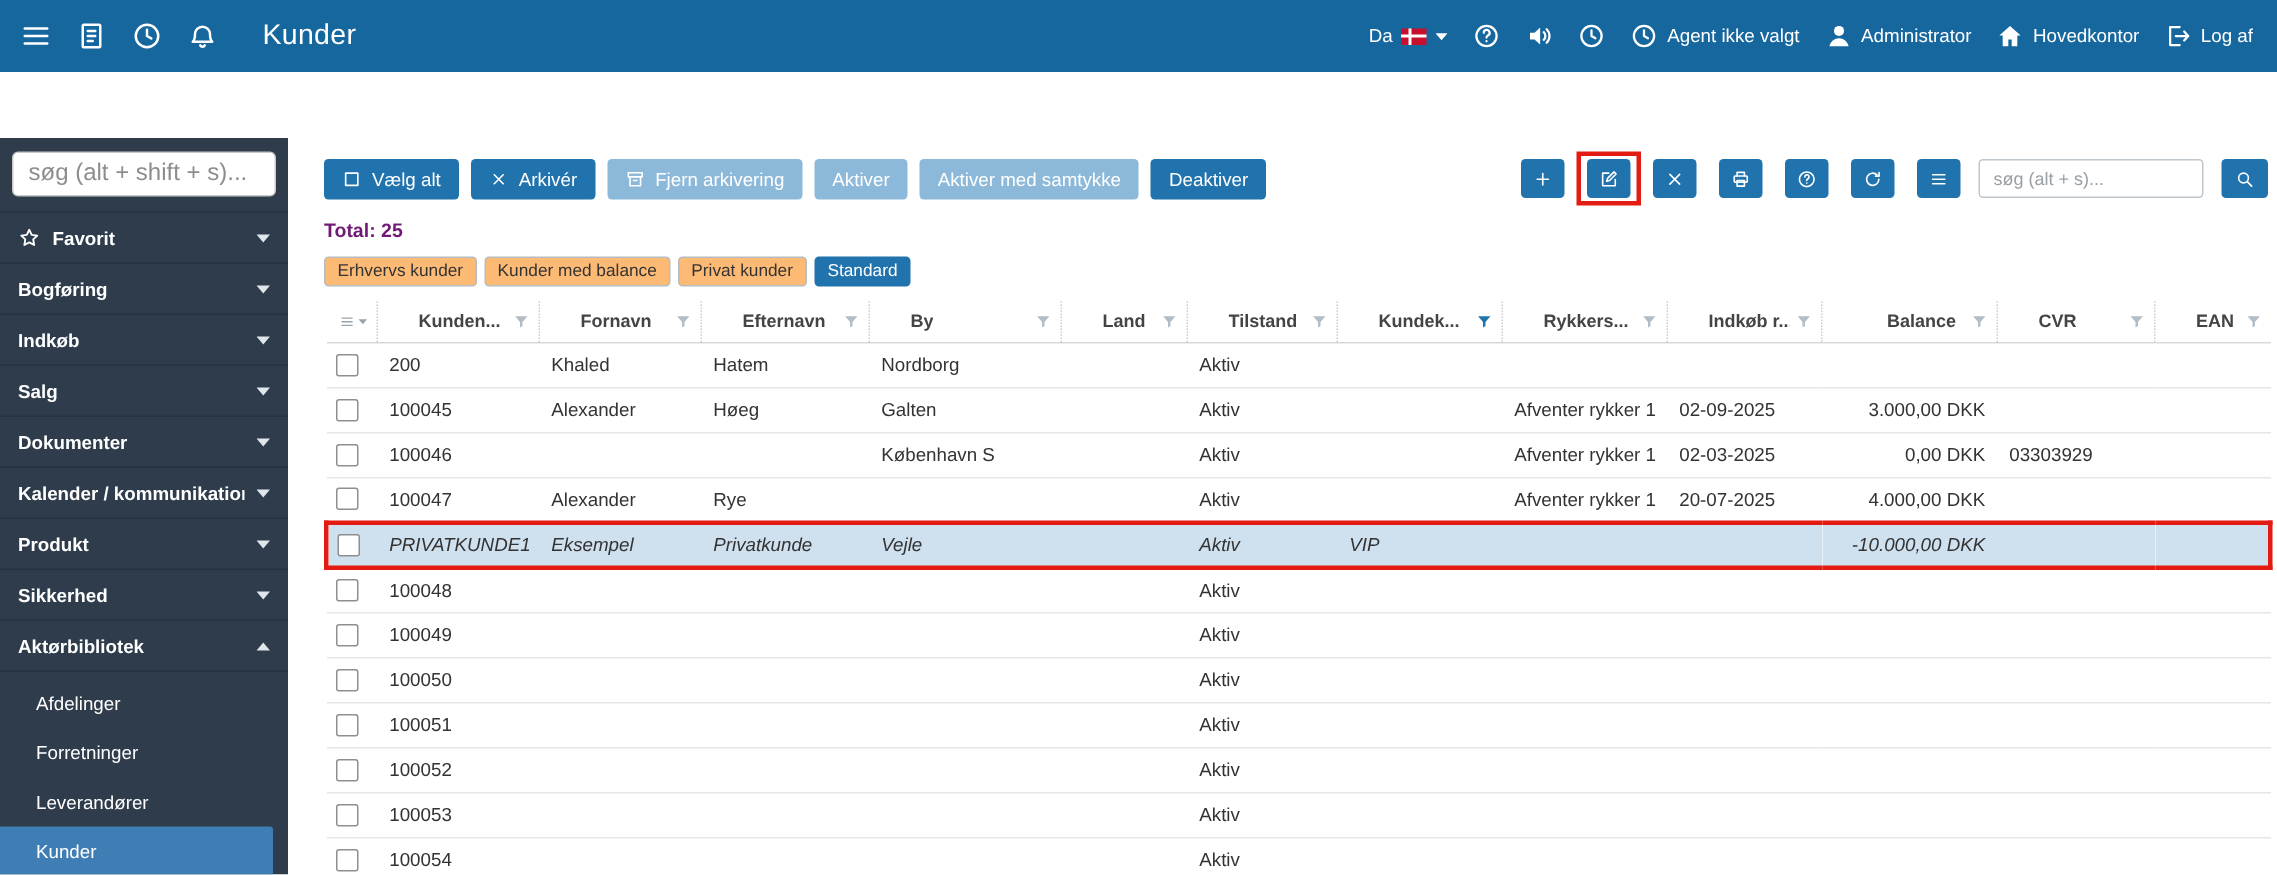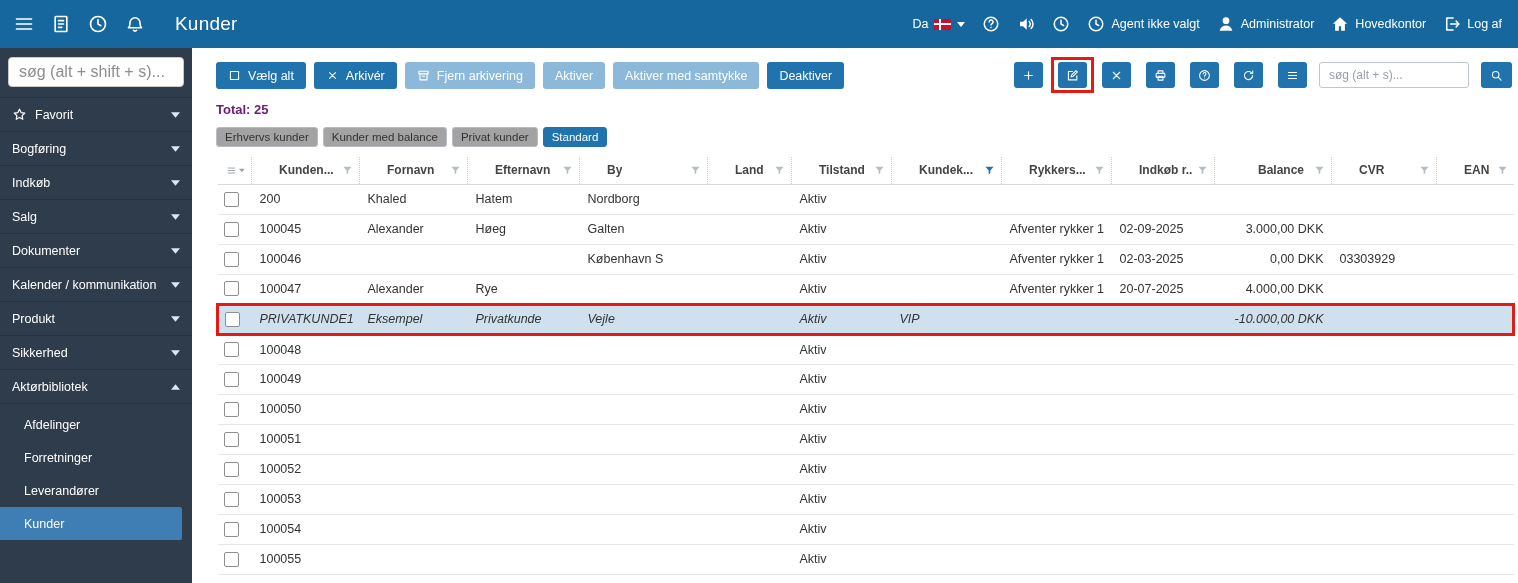--- a/index.html
+++ b/index.html
@@ -5,21 +5,21 @@
   * { margin:0; padding:0; box-sizing:border-box; }
   :root{
     --topbar:#17679f; --sidebar:#2e3c4b; --accent:#2173ad; --accent-disabled:#8cb9d9;
     --selected-row:#cfe0ef; --annotation:#e41b13;
   }
   html,body { width:1518px; height:583px; overflow:hidden; }
   body { font-family:"Liberation Sans", sans-serif; font-size:13px; color:#333; background:#fff; }
   svg { display:block; width:100%; height:100%; }
   button { font-family:inherit; }
 
-  .app { width:100%; height:100%; display:flex; flex-direction:column; }
+  .app { width:100%; height:100%; display:flex; flex-direction:column;gap:44px; }
 
   
   .topbar { flex:0 0 48px; background:var(--topbar); color:#fff; display:flex; align-items:center; padding:0 16px 0 14px; }
   .tb-left { display:flex; align-items:center; gap:17px; }
   .tb-icon { width:20px; height:20px; color:#fff; cursor:pointer; flex:none; }
   .tb-title { font-size:19px; font-weight:400; margin-left:30px; letter-spacing:.2px; white-space:nowrap; }
   .tb-right { margin-left:auto; display:flex; align-items:center; gap:17px; font-size:12.5px; }
   .tb-item { display:flex; align-items:center; gap:6px; cursor:pointer; white-space:nowrap; }
   .tb-item .tb-icon, .tb-right > .tb-icon { width:18px; height:18px; }
   .flag { width:17px; height:11px; background:#c8102e; position:relative; flex:none; }
@@ -27,21 +27,21 @@
   .flag::after { content:""; position:absolute; top:0; bottom:0; left:5px; width:2px; background:#fff; }
   .caret { width:8px; height:5px; color:#fff; flex:none; }
 
   
   .body { flex:1; display:flex; min-height:0; }
 
   
   .sidebar { flex:0 0 192px; background:var(--sidebar); color:#fff; overflow:hidden; }
   .side-search { display:block; width:176px; margin:9px 8px 10px; height:30px; border:1px solid #c9c9c9; border-radius:4px; padding:0 10px; font-size:16px; font-family:inherit; color:#333; background:#fff; }
   .side-search::placeholder { color:#8d8d8d; }
-  .nav-item { height:34px; display:flex; align-items:center; gap:8px; padding:0 12px; font-size:12.5px; font-weight:400; border-top:1px solid #26323f; cursor:pointer; }
+  .nav-item { height:34px; display:flex; align-items:center; gap:8px; padding:0 12px; font-size:12.5px; font-weight:700; border-top:1px solid #26323f; cursor:pointer; }
   .nav-icon { width:15px; height:15px; flex:none; }
   .nav-label { flex:1; white-space:nowrap; overflow:hidden; }
   .chev { width:9px; height:6px; color:#dfe6ec; flex:none; }
   .subnav { border-top:1px solid #26323f; padding-top:4px; }
   .sub-item { height:33px; display:flex; align-items:center; padding:0 12px 0 24px; font-size:12.5px; cursor:pointer; white-space:nowrap; }
   .sub-item.active { background:#3e7eb5; margin-right:10px; border-radius:0 2px 2px 0; }
 
   
   main { flex:1; min-width:0; padding:14px 6px 0 24px; display:flex; flex-direction:column; background:#fff; }
   .action-row { display:flex; align-items:flex-start; justify-content:space-between; }
@@ -54,21 +54,21 @@
   .icon-btn { width:29px; height:26px; border:none; border-radius:3px; background:var(--accent); color:#fff; display:flex; align-items:center; justify-content:center; cursor:pointer; }
   .ib-icon { width:13px; height:13px; }
   .ann-wrap { position:relative; display:inline-flex; }
   .ann-box { position:absolute; left:-7px; right:-7px; top:-5px; bottom:-5px; border:3px solid var(--annotation); pointer-events:none; }
   .table-search { width:150px; height:26px; border:1px solid #bfc6cc; border-radius:3px; padding:0 9px; font-size:12px; font-family:inherit; color:#333; }
   .table-search::placeholder { color:#98a0a6; }
   .search-btn { width:31px; height:26px; border:none; border-radius:3px; background:var(--accent); color:#fff; display:flex; align-items:center; justify-content:center; cursor:pointer; }
 
   .total { margin-top:13px; font-size:13px; font-weight:700; color:#701a75; }
   .filter-tabs { margin-top:10px; display:flex; gap:5px; }
-  .ftab { height:20px; padding:0 8px; display:flex; align-items:center; border:1px solid #b6bcc1; border-radius:3px; background:#a3a3a3; font-size:11.5px; color:#333; cursor:pointer; white-space:nowrap; }
+  .ftab { height:20px; padding:0 8px; display:flex; align-items:center; border:1px solid #b6bcc1; border-radius:3px; background:#fdba74; font-size:11.5px; color:#333; cursor:pointer; white-space:nowrap; }
   .ftab.active { background:var(--accent); border-color:var(--accent); color:#fff; }
 
   
   table.grid { margin-top:10px; width:1296px; border-collapse:collapse; table-layout:fixed; }
   thead th { height:27px; border-bottom:1px solid #d6d9dc; font-size:12px; font-weight:700; color:#444; text-align:left; padding:0 6px 0 8px; vertical-align:middle; }
   thead th + th { border-left:1px dotted #c8cdd2; }
   .th-inner { display:flex; align-items:center; justify-content:space-between; gap:4px; }
   .th-inner.right { justify-content:flex-end; gap:10px; }
   .th-label { white-space:nowrap; overflow:hidden;margin-left:19px; }
   .funnel { width:11px; height:11px; color:#b3bdc6; flex:none; cursor:pointer; }

